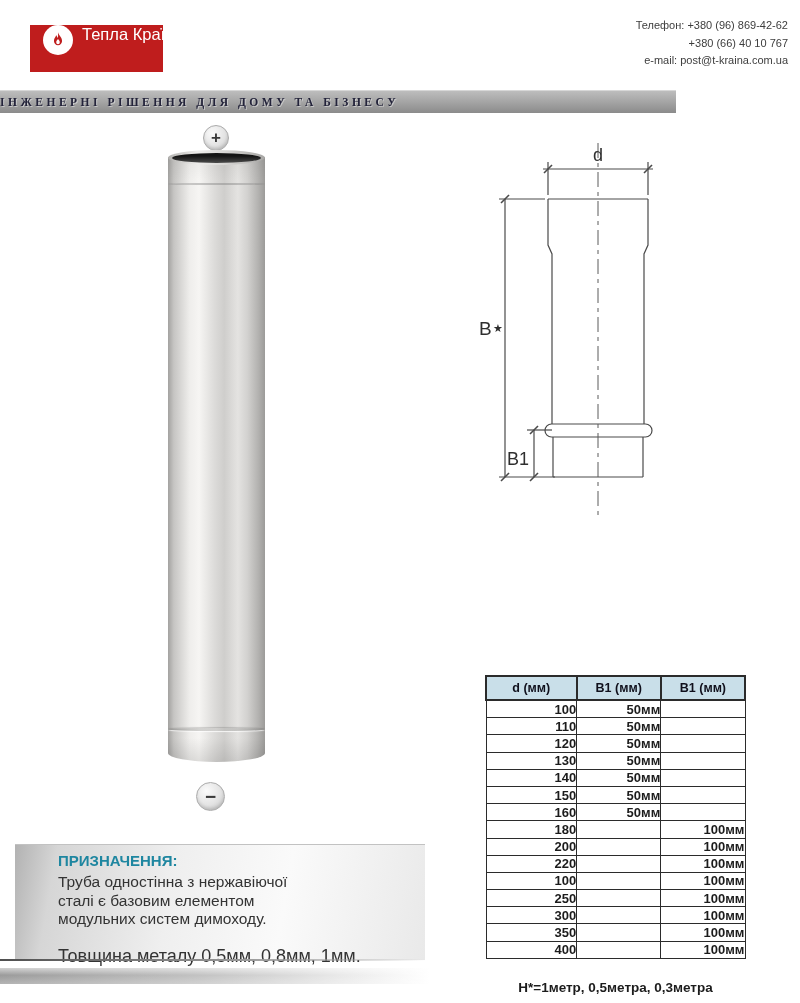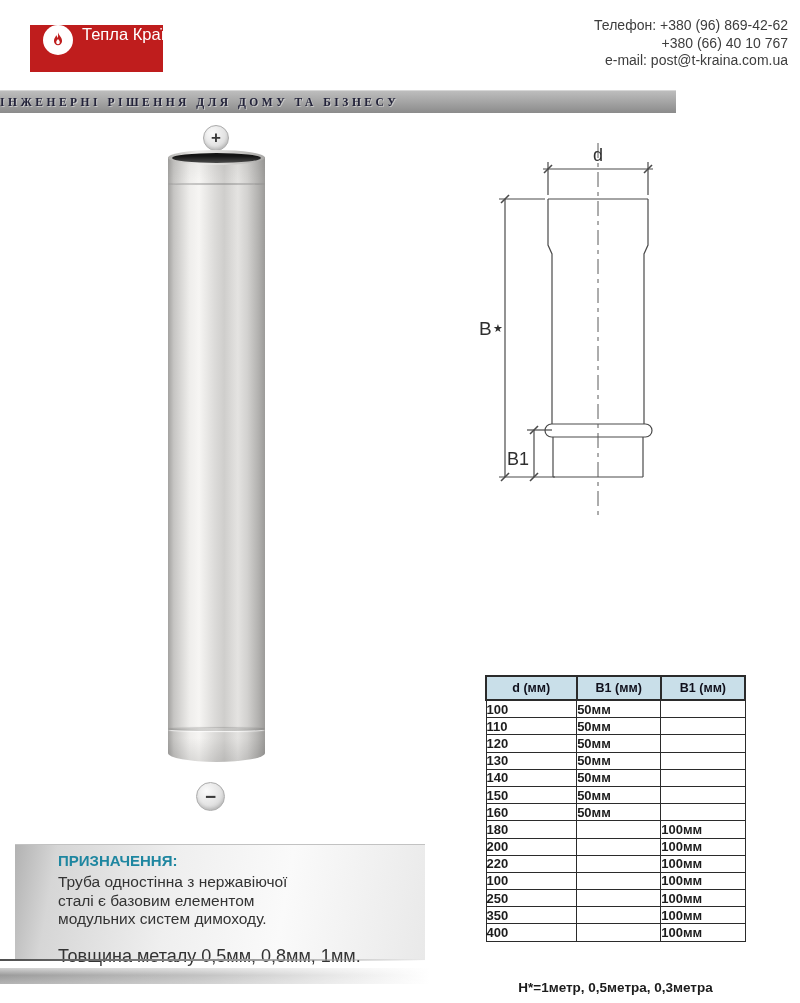--- a/index.html
+++ b/index.html
@@ -3,21 +3,21 @@
 <meta charset="utf-8">
 <style>
   html,body{margin:0;padding:0;background:#fff;font-family:"Liberation Sans",sans-serif;}
   #page{position:relative;width:800px;height:1003px;background:#fff;overflow:hidden;}
   .abs{position:absolute;}
 
   
   #logo{left:30px;top:25px;width:133px;height:47px;background:#bf1d1d;display:flex;cursor:pointer;}
   #logo-circle{width:30px;height:30px;background:#fff;border-radius:50%;margin-left:13px;display:flex;align-items:center;justify-content:center;flex:0 0 auto;}
   #logo-text{color:#fff;font-size:16.5px;margin-left:9px;white-space:nowrap;}
-  #contact{right:12px;top:17px;text-align:right;font-size:14px;line-height:17.5px;color:#3d3d3d;}
+  #contact{right:12px;top:17px;text-align:right;font-size:11px;line-height:17.5px;color:#3d3d3d;}
   #contact .mail{cursor:pointer;}
 
   
   #navbar{left:0;top:90px;width:676px;height:22px;background:linear-gradient(to bottom,#bdbdbd 0%,#a7a7a7 45%,#8b8b8b 100%);border-top:1px solid #d7d7d7;display:flex;align-items:center;justify-content:flex-start;font-family:Liberation Serif, serif;}
   #navbar span{font-size:11.5px;font-weight:bold;letter-spacing:3.5px;color:#23233a;text-shadow:1px 1px 0 rgba(255,255,255,0.45);white-space:nowrap;}
 
   
   .zoom-btn{border-radius:50%;background:radial-gradient(circle at 35% 30%,#fbfbfb 0%,#e3e3e3 55%,#bfbfbf 100%);border:1px solid #ababab;color:#3a3a3a;display:flex;align-items:center;justify-content:center;font-weight:bold;box-shadow:inset 0 -2px 3px rgba(0,0,0,.12);cursor:pointer;user-select:none;}
   #zoom-in{left:203px;top:125px;width:24px;height:24px;font-size:17px;}
   #zoom-out{left:196px;top:782px;width:27px;height:27px;font-size:19px;}
@@ -34,21 +34,21 @@
   #pipe-hole{left:172px;top:152.5px;width:89px;height:10px;border-radius:50%;background:linear-gradient(to bottom,#141414 30%,#4c4c4c 100%);}
 
   
   #drawing{left:455px;top:135px;}
   #drawing text{fill:#2f2f2f;font-family:"Liberation Sans",sans-serif;}
 
   
   #spec-table{left:485px;top:675px;width:261px;}
   #spec-table table{border-collapse:collapse;width:100%;}
   #spec-table th{background:#c9dfe9;border:2px solid #2b2b2b;font-size:12.5px;font-weight:bold;color:#10101c;height:20px;}
-  #spec-table td{border:1.4px solid #2b2b2b;text-align:left;font-size:13px;font-weight:bold;color:#1c1c1c;height:16.2px;padding:0;}
+  #spec-table td{border:1.4px solid #2b2b2b;text-align:right;font-size:13px;font-weight:bold;color:#1c1c1c;height:16.2px;padding:0;}
   #spec-table col.c1{width:35%;} #spec-table col.c2{width:32.5%;} #spec-table col.c3{width:32.5%;}
   #footnote{left:485px;top:980px;width:261px;text-align:center;font-size:13.5px;font-weight:bold;color:#1c1c1c;white-space:nowrap;}
 
   
   #desc-panel{left:15px;top:844px;width:410px;height:115px;border-top:1px solid #c2c2c2;
     background:linear-gradient(100deg,#b2b2b2 0%,#d6d6d6 10%,#efefef 38%,#fafafa 65%,#e9e9e9 100%);}
   #desc-heading{margin:7px 0 4px 43px;color:#1e86a0;font-weight:bold;font-size:15px;}
   .desc-line{margin-left:43px;font-size:15.5px;color:#333;line-height:18.5px;}
   #desc-thickness{margin-left:43px;margin-top:17px;font-size:18px;color:#333;}
   #shadow-line{left:0;top:959px;width:448px;height:2px;background:linear-gradient(to right,#4f4f4f,#9a9a9a 55%,rgba(255,255,255,0) 95%);}
@@ -197,20 +197,25 @@
             <td>100</td>
             <td></td>
             <td>100мм</td>
           </tr>
           <tr>
             <td>250</td>
             <td></td>
             <td>100мм</td>
           </tr>
           <tr>
+            <td>300</td>
+            <td></td>
+            <td>100мм</td>
+          </tr>
+          <tr>
             <td>350</td>
             <td></td>
             <td>100мм</td>
           </tr>
           <tr>
             <td>400</td>
             <td></td>
             <td>100мм</td>
           </tr>
         </tbody>

